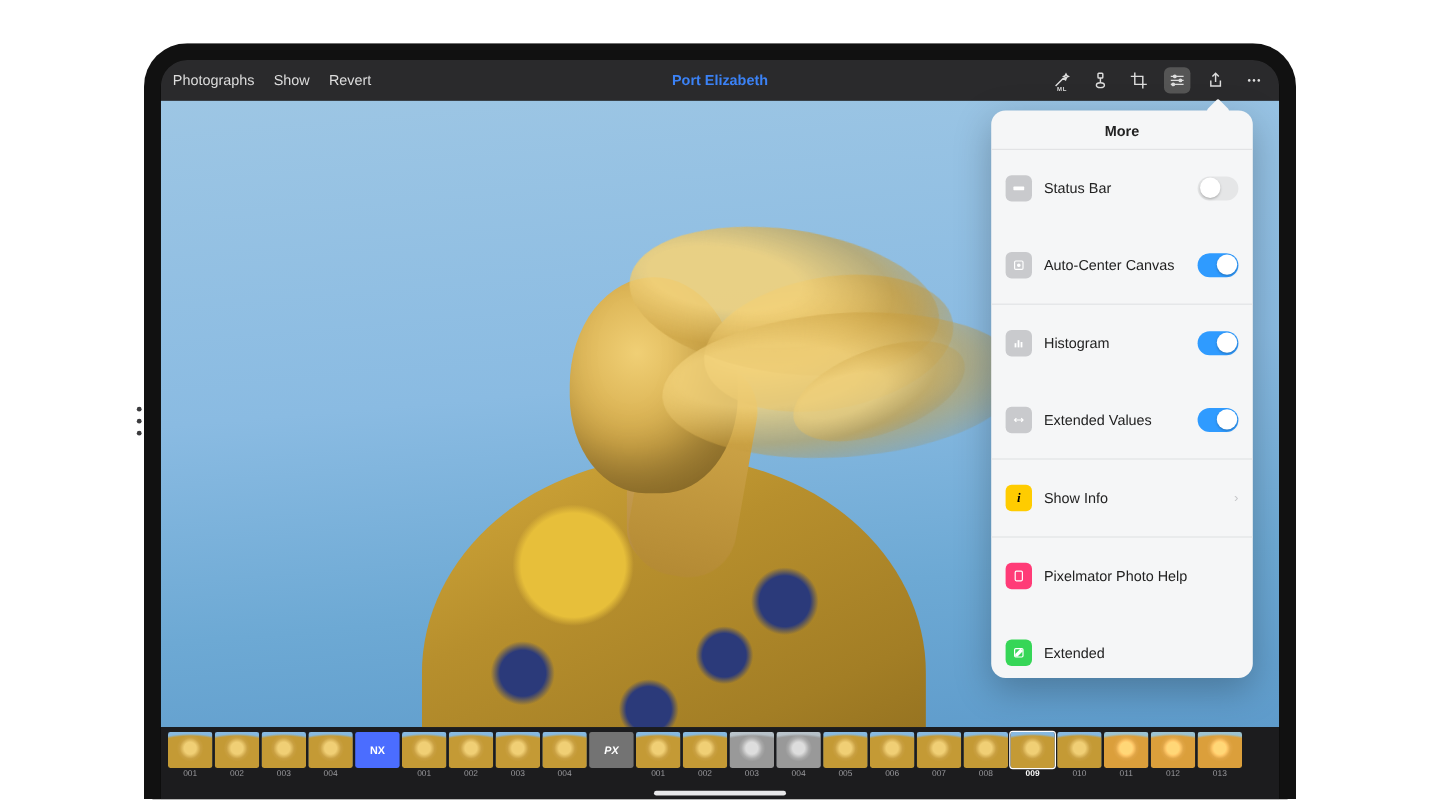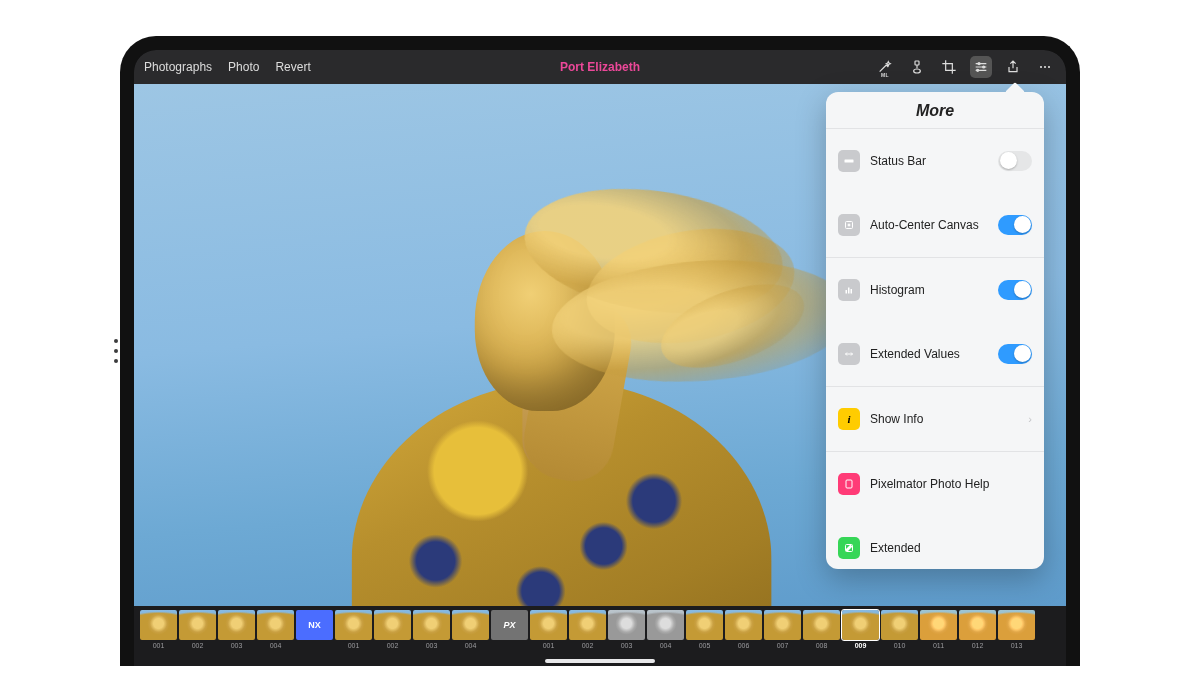--- a/index.html
+++ b/index.html
@@ -60,21 +60,21 @@
     padding: 4px 10px;
     gap: 16px;
     position: relative;
   }
   .toolbar .menu-item { color: #ddd; cursor: default; }
   .title {
     position: absolute;
     left: 0; right: 0;
     text-align: center;
     font-weight: 600;
-    color: #ec4899;
+    color: #3b82f6;
     font-size: 12px;
     pointer-events: none;
   }
   .tool-icons {
     margin-left: auto;
     display: flex;
     gap: 10px;
     align-items: center;
   }
   .ticon {
@@ -209,23 +209,22 @@
     right: 22px;
     width: 14px; height: 14px;
     background: var(--popover-bg);
     transform: rotate(45deg);
     border-radius: 2px;
   }
   .popover h3 {
     margin: 0;
     padding: 10px 0 8px;
     text-align: center;
-    font-size: 16px;
+    font-size: 12px;
     font-weight: 600;
-    font-style: italic;
   }
   .sect-div { border-top: 1px solid #e2e3e5; }
   .row {
     display: flex;
     align-items: center;
     gap: 10px;
     padding: 21px 12px;
   }
   .row + .row { border-top: none; }
   .row .ico {
@@ -268,21 +267,21 @@
 <div class="device">
   <div class="sensor-dots">
       <span></span>
       <span></span>
       <span></span>
     </div>
   <div class="bezel">
 
     <div class="toolbar">
       <span class="menu-item">Photographs</span>
-      <span class="menu-item">Photo</span>
+      <span class="menu-item">Show</span>
       <span class="menu-item">Revert</span>
       <span class="title">Port Elizabeth</span>
 
       <div class="tool-icons">
         <span class="ticon">
           <svg viewBox="0 0 24 24" fill="none" stroke="currentColor" stroke-width="1.8">
             <path d="M4 19 L14 9 M14 9 l3 3 M17 4 l1 2 l2 1 l-2 1 l-1 2 l-1-2 l-2-1 l2-1 z"></path>
           </svg>
           <span class="ml-label" style="position:absolute;margin-top:16px;">ML</span>
         </span>

